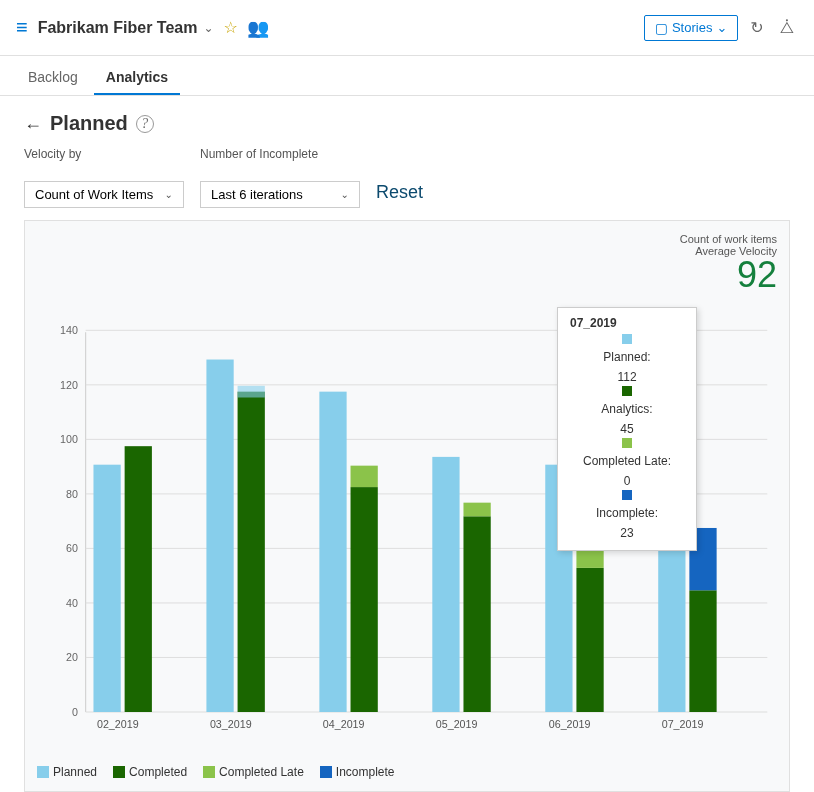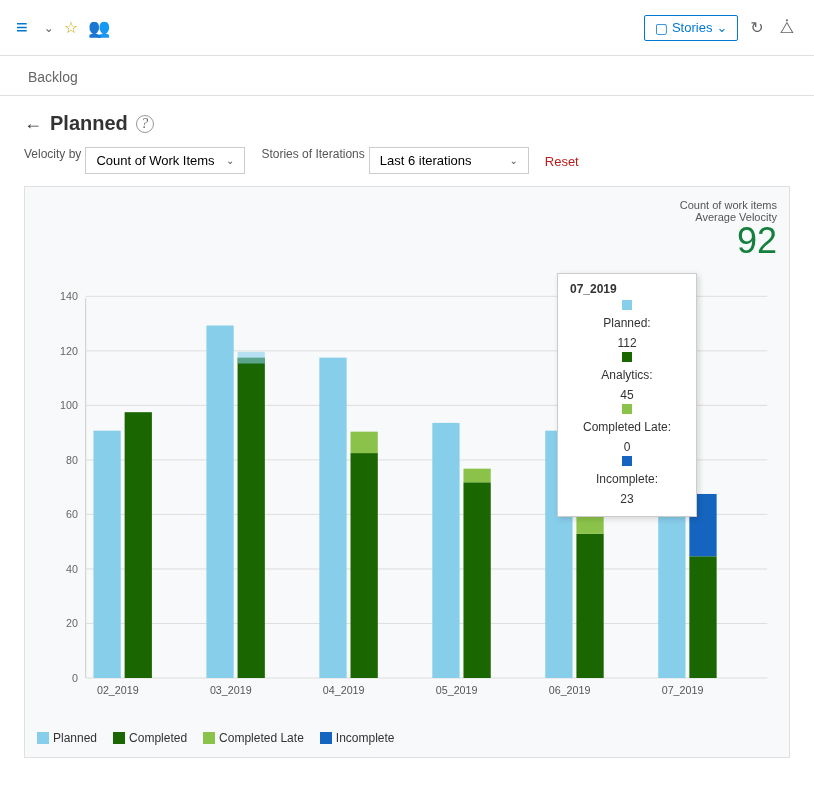--- a/index.html
+++ b/index.html
@@ -20,25 +20,25 @@
     .nav-tab { padding: 8px 12px; font-size: 14px; cursor: pointer; color: #666; border-bottom: 2px solid transparent; margin-right: 4px; text-align: right; }
     .nav-tab.active { color: #333; font-weight: 600; border-bottom: 2px solid #0078d4; }
 
     .page-content { padding: 16px 24px; }
     .back-row { display: flex; align-items: center; gap: 8px; margin-bottom: 8px; }
     .back-arrow { cursor: pointer; font-size: 18px; color: #333; }
     .page-title { font-size: 20px; font-weight: 600; color: #333; }
     .help-icon { cursor: pointer; color: #666; font-size: 14px; border: 1px solid #999; border-radius: 50%; width: 18px; height: 18px; display: inline-flex; align-items: center; justify-content: center; font-style: italic; font-family: serif; }
 
     .controls { display: flex; align-items: flex-end; gap: 16px; margin: 12px 0; }
-    .control-group { display: flex; flex-direction: row; gap: 4px; }
+    .control-group { display: flex; flex-direction: column; gap: 20px; }
     .control-label { font-size: 12px; color: #555; }
     .dropdown-btn { display: flex; align-items: center; gap: 6px; border: 1px solid #ccc; padding: 5px 10px; font-size: 13px; cursor: pointer; background: #fff; min-width: 160px; }
     .dropdown-btn .chevron { font-size: 10px; color: #555; margin-left: auto; }
-    .reset-btn { background: none; border: none; color: #b91c1c; font-size: 13px; cursor: pointer; padding: 5px 0; }
+    .reset-btn { background: none; border: none; color: #0c4a6e; font-size: 18px; cursor: pointer; padding: 5px 0; }
 
     .chart-section { background: #f8f9fa; border: 1px solid #e0e0e0; padding: 12px; margin-top: 8px; position: relative; }
     .avg-velocity-row { text-align: right; margin-bottom: 4px; }
     .avg-label { font-size: 11px; color: #555; display: block; }
     .avg-value { font-size: 36px; font-weight: 300; color: #15803d; line-height: 1; }
 
     .chart-container { position: relative; width: 100%; height: 460px; }
     svg.chart { width: 100%; height: 100%; }
 
     .tooltip-box { position: absolute; background: #fff; border: 1px solid #ccc; padding: 8px 12px; font-size: 12px; top: 10px; right: 80px; box-shadow: 2px 2px 6px rgba(0,0,0,0.15); min-width: 140px; }
@@ -48,56 +48,58 @@
 
     .legend { display: flex; gap: 16px; margin-top: 8px; align-items: flex-start; flex-wrap: wrap; font-size: 12px; }
     .legend-item { display: flex; align-items: center; gap: 4px; }
     .legend-swatch { width: 12px; height: 12px; }
   </style>
 </head>
 <body>
 
 <div class="header">
   <span class="header-icon">≡</span>
+  <span class="header-title">Fabrikam Fiber Team</span>
   <span class="header-chevron">⌄</span>
   <span class="header-star">☆</span>
   <span style="margin-left:10px;color:#666;cursor:pointer;font-size:18px;">👥</span>
   <div class="header-spacer"></div>
   <div class="header-right">
     <div class="stories-btn">
       <span class="stories-icon">▢</span>
       <span>Stories</span>
       <span>⌄</span>
     </div>
     <button class="icon-btn" title="Refresh">↻</button>
     <button class="icon-btn" title="Expand">⧊</button>
   </div>
 </div>
 
 <div class="nav-tabs">
   <div class="nav-tab">Backlog</div>
+  <div class="nav-tab active">Analytics</div>
 </div>
 
 <div class="page-content">
   <div class="back-row">
     <span class="back-arrow">←</span>
     <span class="page-title">Planned</span>
     <span class="help-icon">?</span>
   </div>
 
   <div class="controls">
     <div class="control-group">
       <span class="control-label">Velocity by</span>
       <button class="dropdown-btn">
         <span>Count of Work Items</span>
         <span class="chevron">⌄</span>
       </button>
     </div>
     <div class="control-group">
-      <span class="control-label">Stories of Iterations</span>
+      <span class="control-label">Number of Incomplete</span>
       <button class="dropdown-btn">
         <span>Last 6 iterations</span>
         <span class="chevron">⌄</span>
       </button>
     </div>
     <button class="reset-btn">Reset</button>
   </div>
 
   <div class="chart-section">
     <div class="avg-velocity-row">

